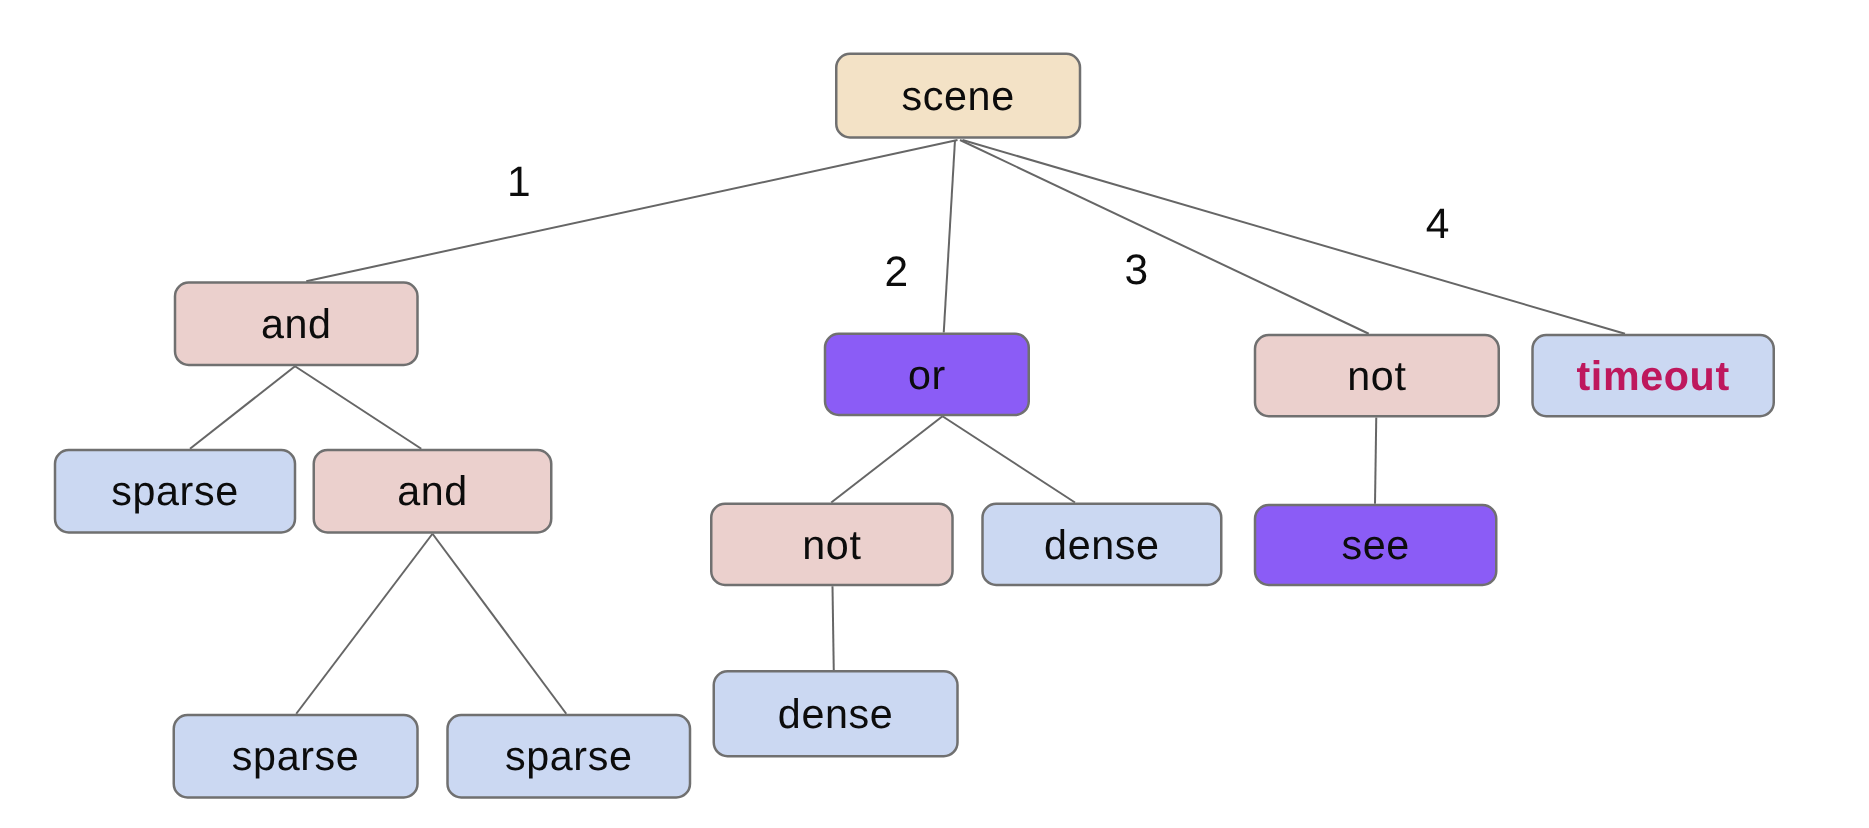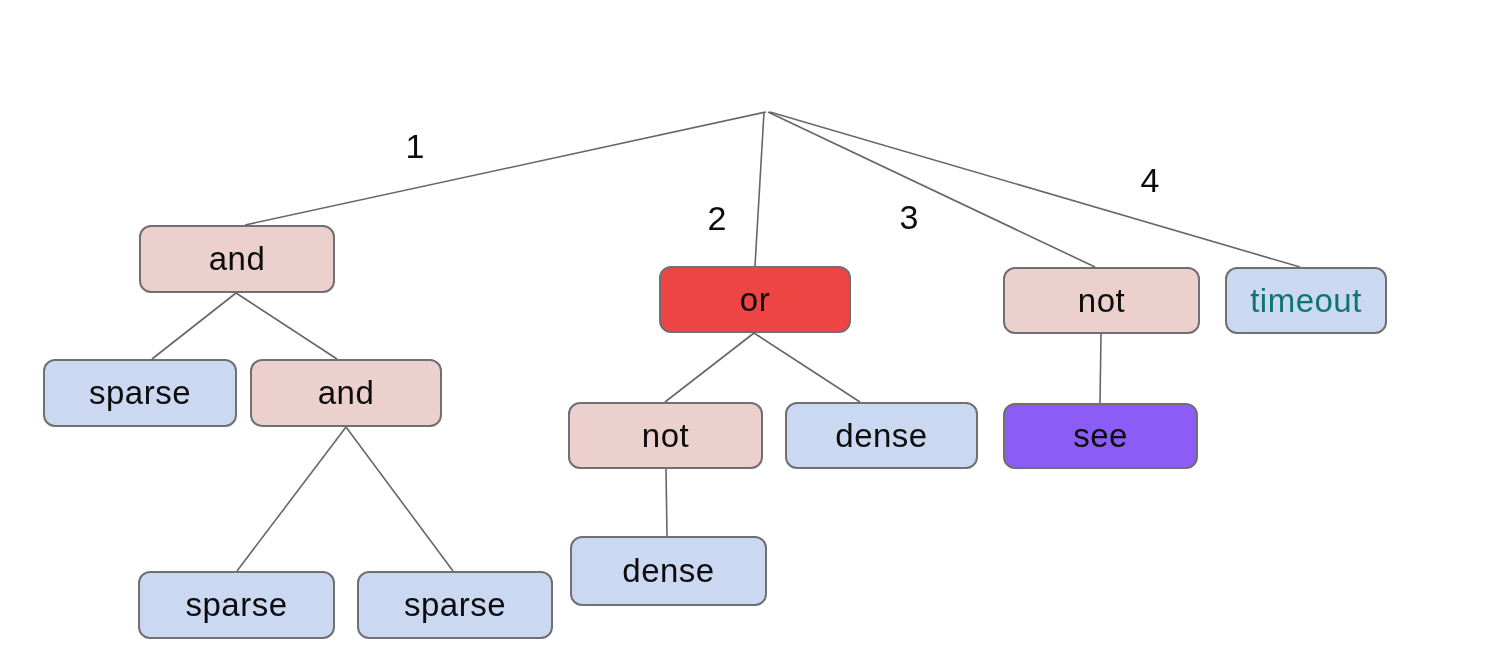--- a/index.html
+++ b/index.html
@@ -56,30 +56,33 @@
       <line x1="346" y1="427" x2="453" y2="571" stroke="#666666" stroke-width="1.6"></line>
       <line x1="754" y1="333" x2="665" y2="402" stroke="#666666" stroke-width="1.6"></line>
       <line x1="754" y1="333" x2="860" y2="402" stroke="#666666" stroke-width="1.6"></line>
       <line x1="666" y1="469" x2="667" y2="536" stroke="#666666" stroke-width="1.6"></line>
       <line x1="1101" y1="334" x2="1100" y2="403" stroke="#666666" stroke-width="1.6"></line>
     </svg>
 <div class="edge-label" style="left: 415px; top: 146px; color: rgb(12, 12, 12);">1</div>
     <div class="edge-label" style="left: 717px; top: 218px; color: rgb(12, 12, 12);">2</div>
     <div class="edge-label" style="left: 909px; top: 217px; color: rgb(12, 12, 12);">3</div>
     <div class="edge-label" style="left: 1150px; top: 180px; color: rgb(12, 12, 12);">4</div>
+    <div class="node root" style="left: 668px; top: 42px; width: 197px; height: 69px; background: rgb(243, 226, 198); border-color: rgb(112, 112, 112); color: rgb(12, 12, 12);">
+      <span>scene</span>
+    </div>
     <div class="node operator" style="left: 139px; top: 225px; width: 196px; height: 68px; background: rgb(235, 208, 205); border-color: rgb(112, 112, 112); color: rgb(12, 12, 12);">
       <span>and</span>
     </div>
-    <div class="node operator" style="left: 659px; top: 266px; width: 192px; height: 67px; background: #ef4444; border-color: rgb(112, 112, 112); color: rgb(12, 12, 12);">
+    <div class="node operator" style="left: 659px; top: 266px; width: 165px; height: 67px; background: #8b5cf6; border-color: rgb(112, 112, 112); color: rgb(12, 12, 12);">
       <span>or</span>
     </div>
     <div class="node operator" style="left: 1003px; top: 267px; width: 197px; height: 67px; background: rgb(235, 208, 205); border-color: rgb(112, 112, 112); color: rgb(12, 12, 12);">
       <span>not</span>
     </div>
-    <div class="node leaf" style="left: 1225px; top: 267px; width: 162px; height: 67px; background: rgb(203, 216, 242); border-color: rgb(112, 112, 112); color: #0f766e;">
+    <div class="node leaf" style="left: 1225px; top: 267px; width: 195px; height: 67px; background: rgb(203, 216, 242); border-color: rgb(112, 112, 112); color: #be185d; font-weight: bold;">
       <span>timeout</span>
     </div>
     <div class="node leaf" style="left: 43px; top: 359px; width: 194px; height: 68px; background: rgb(203, 216, 242); border-color: rgb(112, 112, 112); color: rgb(12, 12, 12);">
       <span>sparse</span>
     </div>
     <div class="node operator" style="left: 250px; top: 359px; width: 192px; height: 68px; background: rgb(235, 208, 205); border-color: rgb(112, 112, 112); color: rgb(12, 12, 12);">
       <span>and</span>
     </div>
     <div class="node operator" style="left: 568px; top: 402px; width: 195px; height: 67px; background: rgb(235, 208, 205); border-color: rgb(112, 112, 112); color: rgb(12, 12, 12);">
       <span>not</span>

